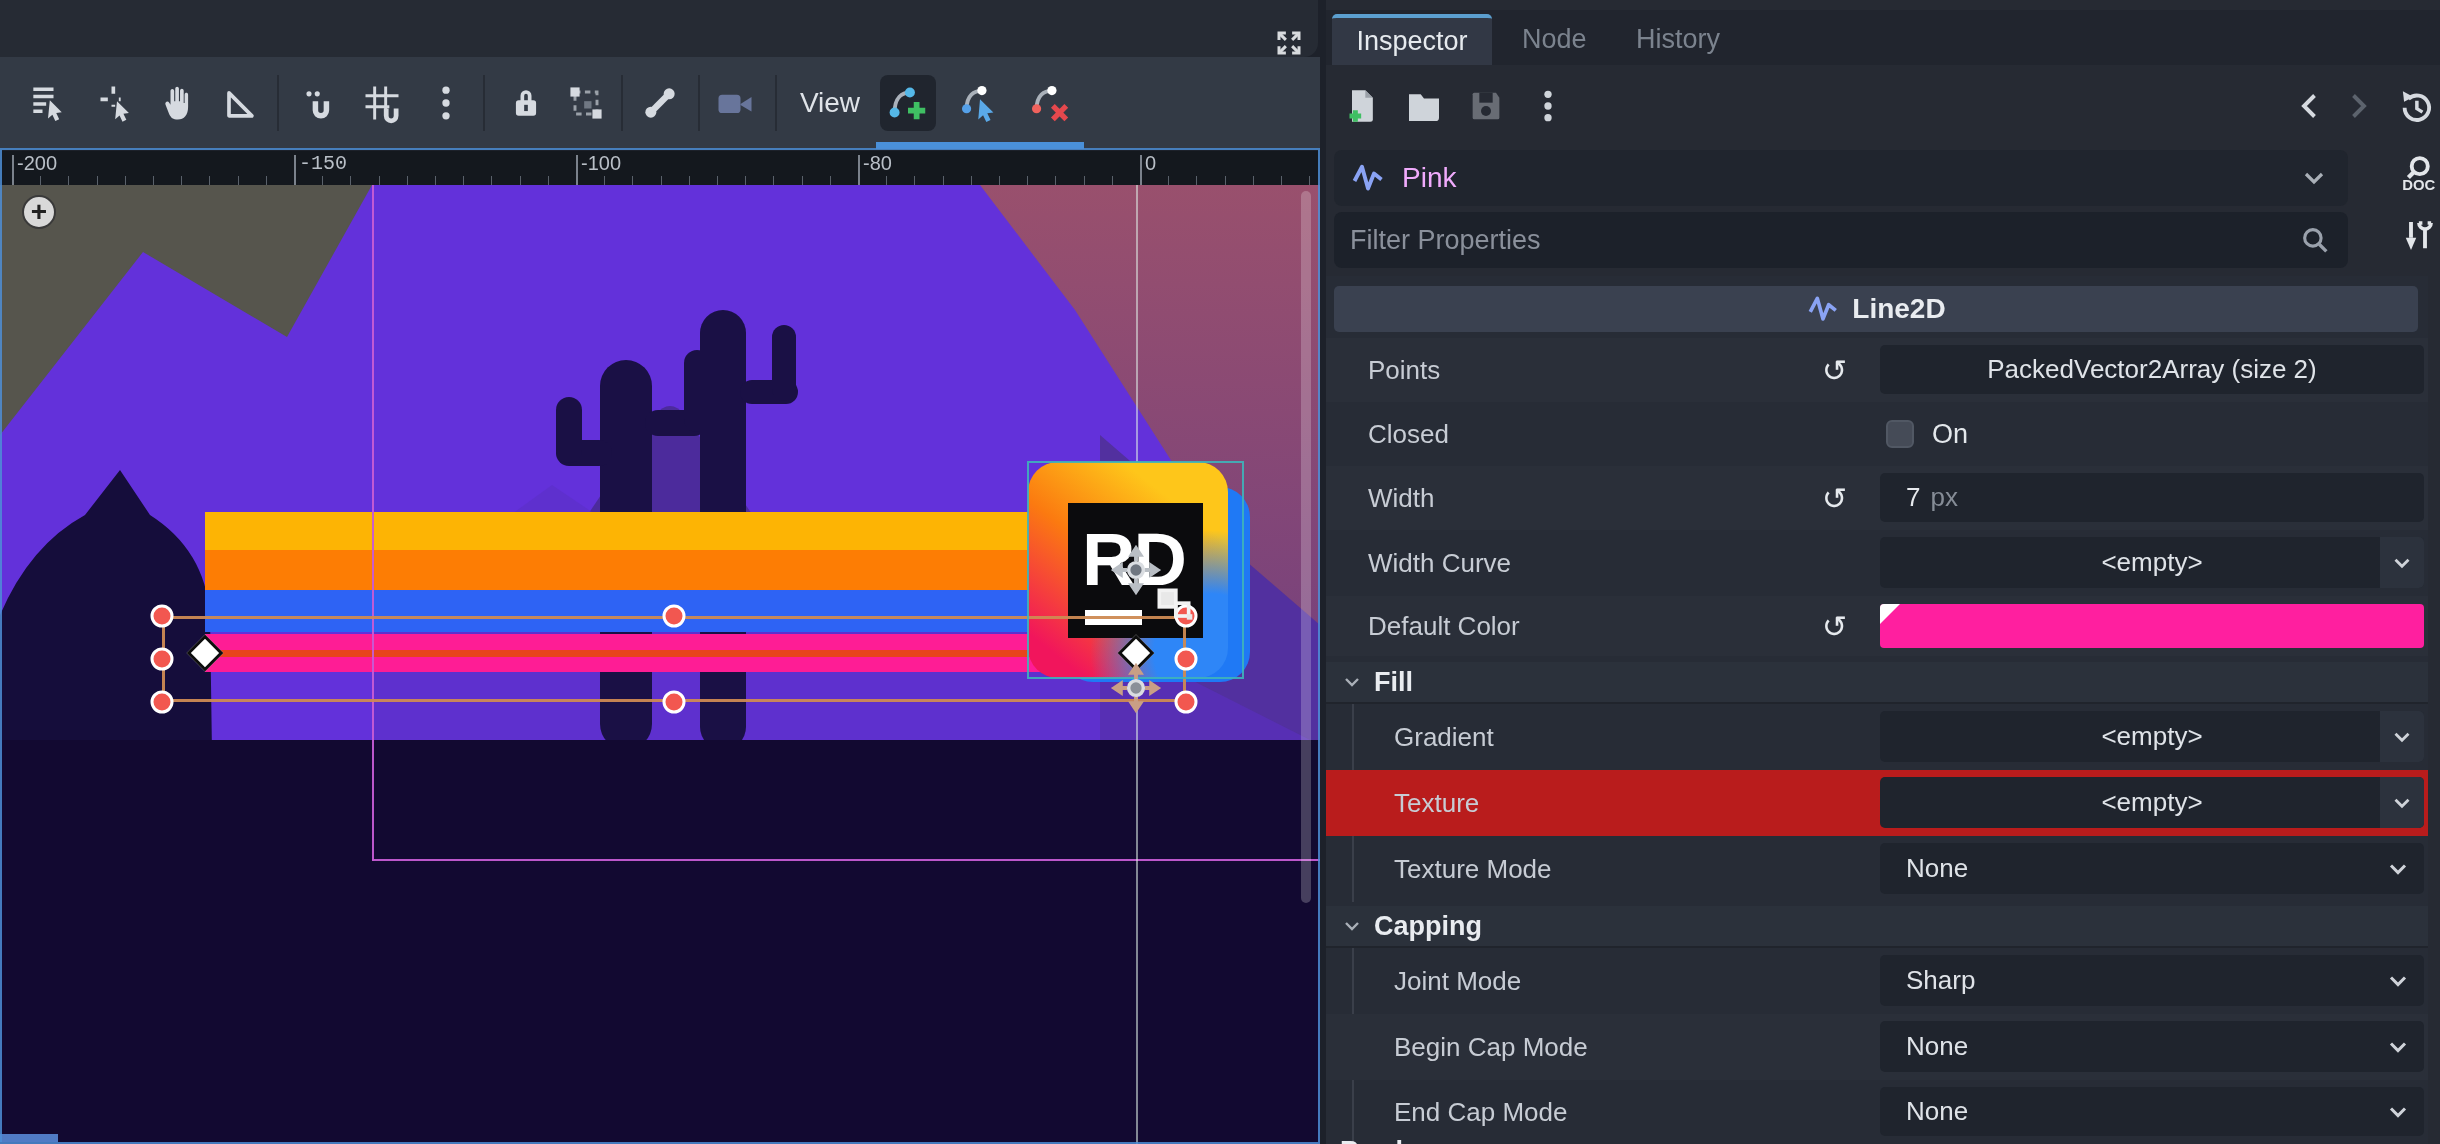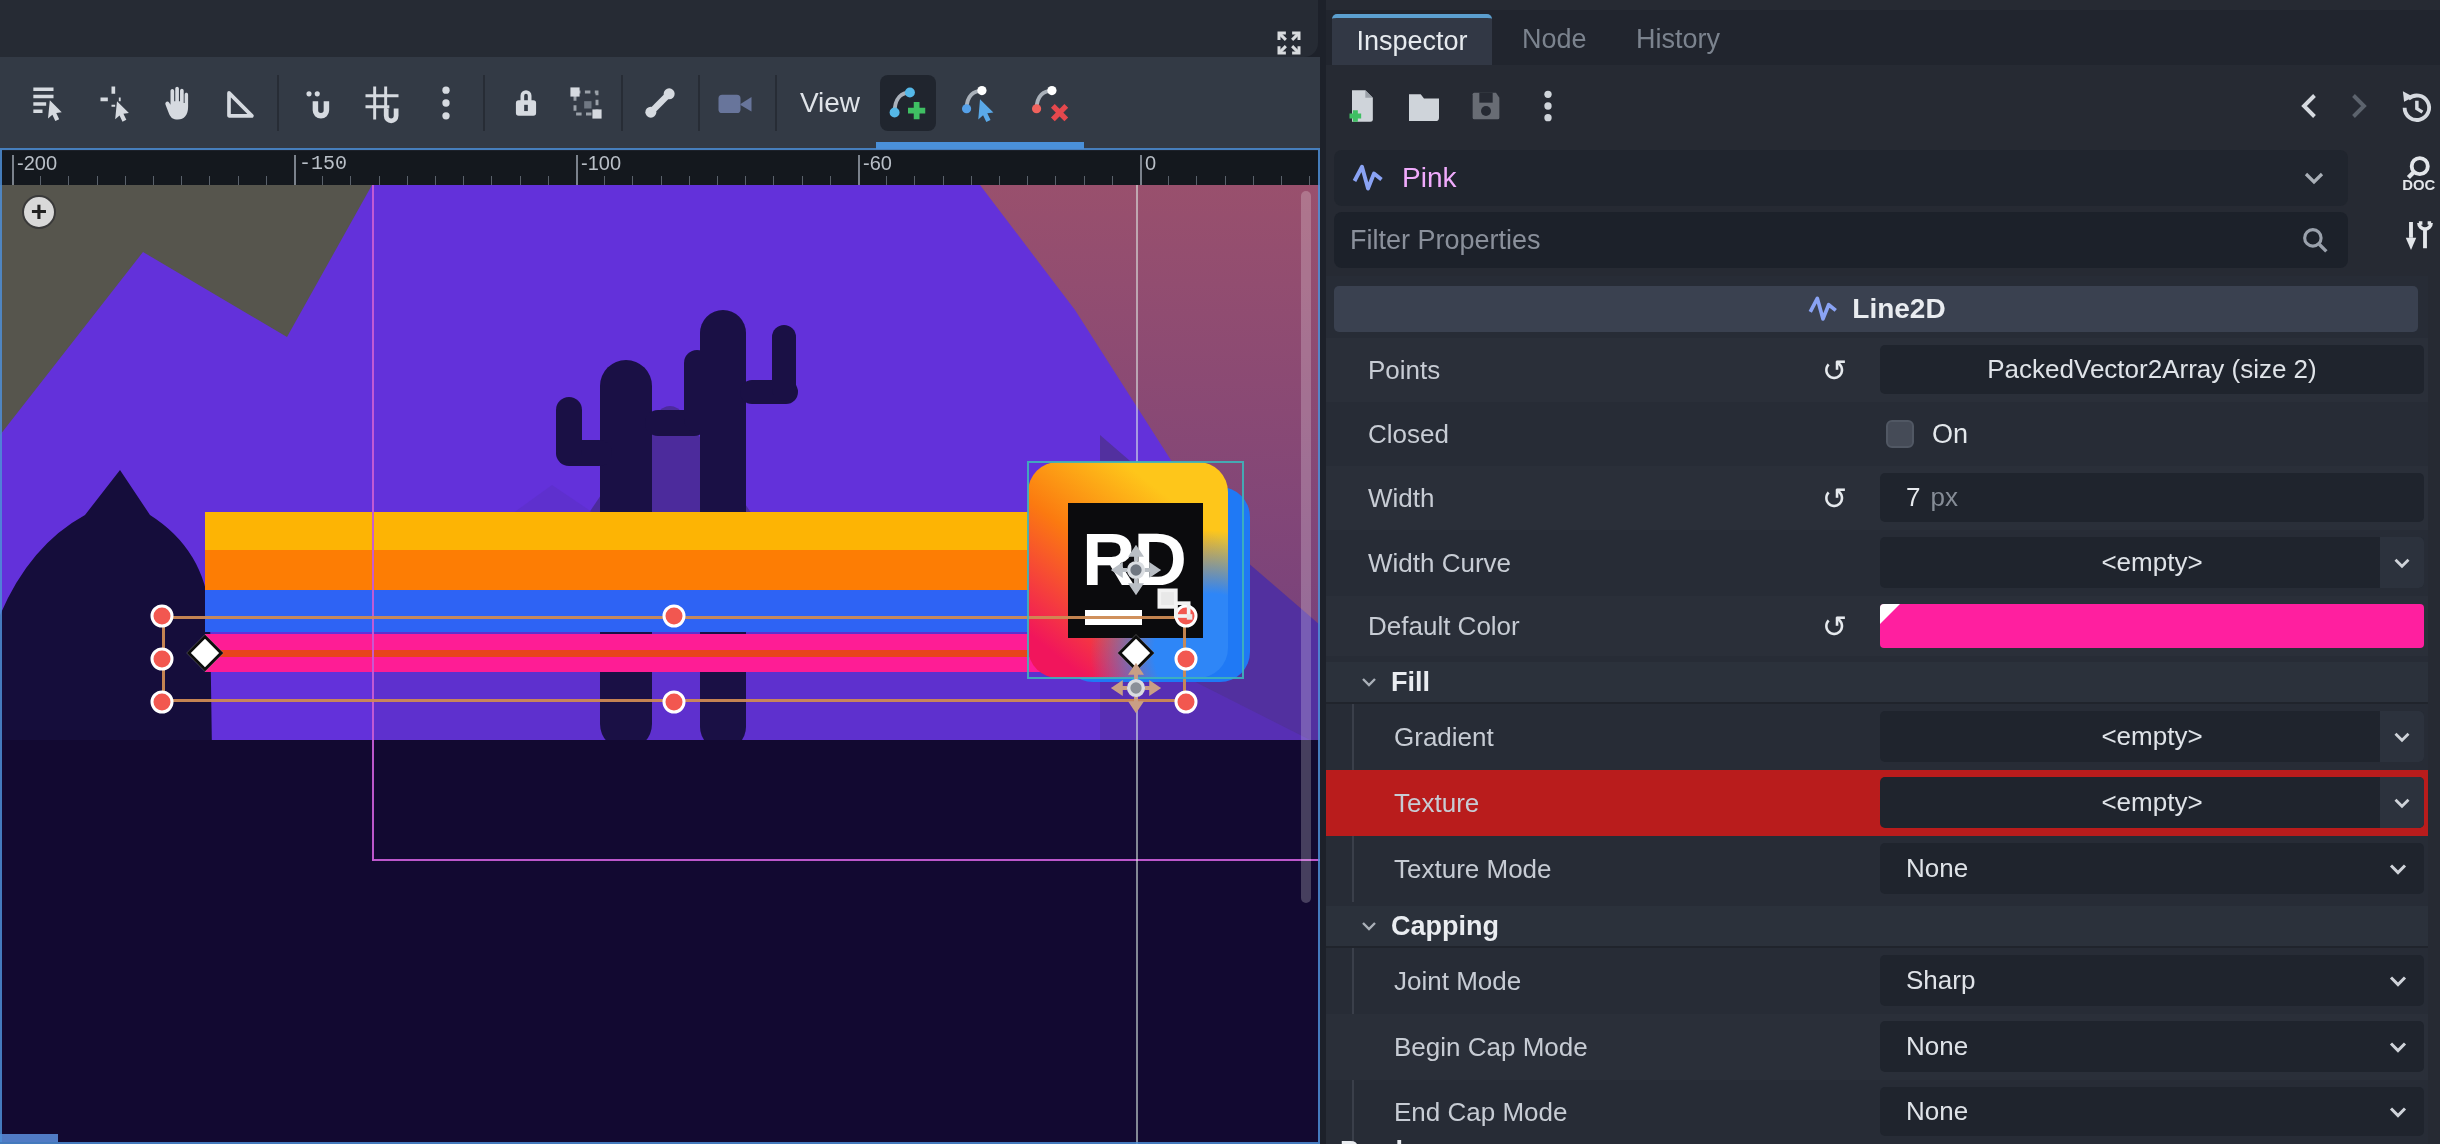--- a/index.html
+++ b/index.html
@@ -67,21 +67,21 @@
   .plabel.indent { left:68px; }
   .revert { position:absolute; left:496px; top:50%; transform:translateY(-50%); color:#e6eaee; font-size:30px; }
   .vblock { position:absolute; left:554px; top:7px; width:544px; height:calc(100% - 15px); background:#1f242d; border-radius:5px; color:#dfe3e8; font-size:26px; display:flex; align-items:center; }
   .vcenter { justify-content:center; }
   .vchevsq { position:absolute; right:0; top:0; width:44px; height:100%; background:#2c323d; border-radius:0 5px 5px 0; display:flex; align-items:center; justify-content:center; }
   .optchev { position:absolute; right:12px; top:50%; transform:translateY(-50%); }
   .checkbox { position:absolute; left:560px; top:50%; transform:translateY(-50%); width:28px; height:28px; background:#454b57; border:2px solid #515864; border-radius:6px; }
   .onlabel { position:absolute; left:606px; top:50%; transform:translateY(-50%); color:#e3e7eb; font-size:27px; }
   .swatch { position:absolute; left:554px; top:8px; width:544px; height:44px; background:#ff1f9f; border-radius:4px; overflow:hidden; }
   .alpha-tri { position:absolute; left:0; top:0; width:0; height:0; border-top:20px solid #fff; border-right:20px solid transparent; }
-  .sectionheader { position:absolute; left:0; width:1102px; background:#2b313b; border-bottom:2px solid #20242c; display:flex; align-items:center; gap:10px; padding-left:31px; color:#e9ecf0; font-size:27px; font-weight:bold; }
+  .sectionheader { position:absolute; left:0; width:1102px; background:#2b313b; border-bottom:2px solid #20242c; display:flex; align-items:center; gap:10px; padding-left:14px; color:#e9ecf0; font-size:27px; font-weight:bold; }
   .indentguide { position:absolute; left:26px; width:2px; background:#3a3f4a; }
   .numval { color:#e6e9ed; } .numsuffix { color:#858c96; margin-left:10px; }
   .dim { opacity:.45; }
 </style>
 </head>
 <body>
 
 <div id="app">
 
   <div class="abs topstrip">
@@ -273,21 +273,21 @@
       <div class="tick-minor" style="left: 1252.8px;"></div>
       <div class="tick-minor" style="left: 1281px;"></div>
       <div class="tick-minor" style="left: 1309.2px;"></div>
       <div class="tick-major" style="left: 12px;"></div>
       <span class="tick-label" style="left: 17px;">-200</span>
       <div class="tick-major" style="left: 294px;"></div>
       <span class="tick-label" style="left: 299px; font-family: Liberation Mono, monospace;">-150</span>
       <div class="tick-major" style="left: 576px;"></div>
       <span class="tick-label" style="left: 581px;">-100</span>
       <div class="tick-major" style="left: 858px;"></div>
-      <span class="tick-label" style="left: 863px;">-60</span>
+      <span class="tick-label" style="left: 863px;">-80</span>
       <div class="tick-major" style="left: 1140px;"></div>
       <span class="tick-label" style="left: 1145px;">0</span>
     </div>
 
   <div class="abs viewport">
     <svg class="abs" style="left:0;top:0;" width="1320" height="959" viewBox="0 0 1320 959">
       <defs>
         <linearGradient id="sky" x1="0" y1="0" x2="0" y2="1">
           <stop offset="0" stop-color="#99506d"></stop>
             <stop offset="1" stop-color="#74407e"></stop>

